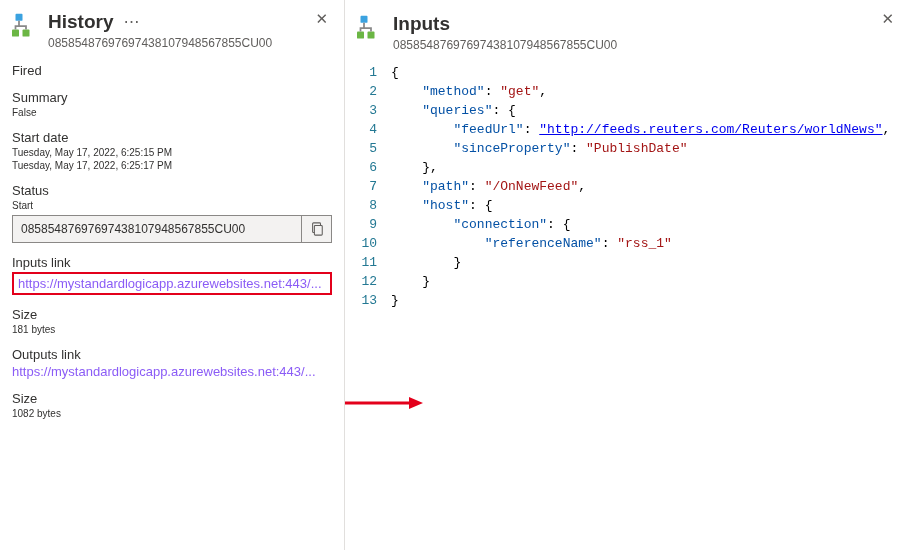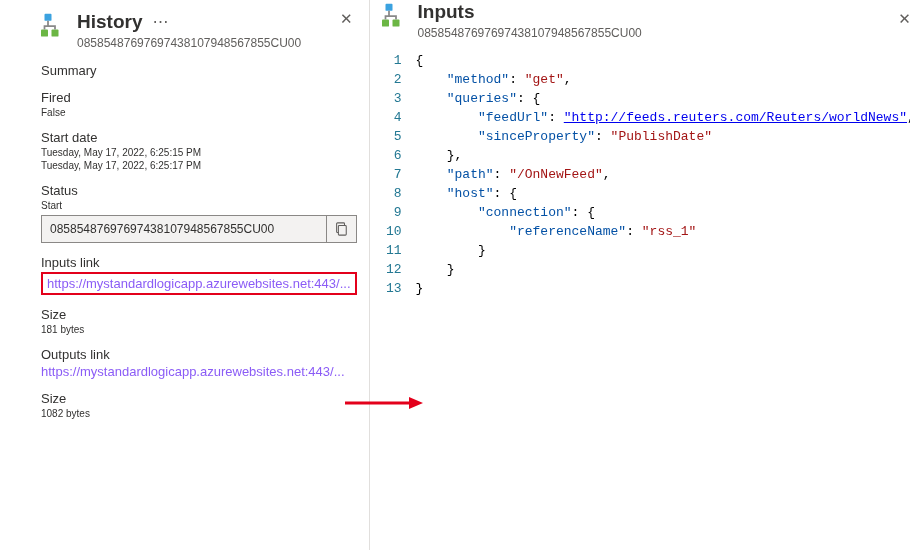--- a/index.html
+++ b/index.html
@@ -11,25 +11,24 @@
     width: 910px;
     height: 550px;
     overflow: hidden;
     display: flex;
   }
   .panel-left {
     width: 345px;
     border-right: 1px solid #e1dfdd;
     padding: 10px 12px;
     position: relative;
-    margin-left: 29px;
   }
   .panel-right {
     flex: 1;
-    padding: 0 12px;
+    padding: 12px 12px;
     position: relative;
   }
   .panel-header {
     display: flex;
     align-items: flex-start;
     gap: 8px;
     margin-bottom: 10px;
   }
   .panel-icon {
     width: 28px;
@@ -167,23 +166,23 @@
     <div class="panel-title-block">
       <div style="display:flex;align-items:center;gap:6px;">
         <span class="panel-title">History</span>
         <span class="more-btn">⋯</span>
       </div>
       <div class="panel-subtitle">08585487697697438107948567855CU00</div>
     </div>
   </div>
   <button class="close-btn">✕</button>
 
+  <div class="label">Fired</div>
+
   <div class="label">Summary</div>
-
-  <div class="label">Fired</div>
   <div class="value">False</div>
 
   <div class="label">Start date</div>
   <div class="value">Tuesday, May 17, 2022, 6:25:15 PM</div>
 
   <div class="value">Tuesday, May 17, 2022, 6:25:17 PM</div>
 
   <div class="label">Status</div>
   <div class="value">Start</div>
 

